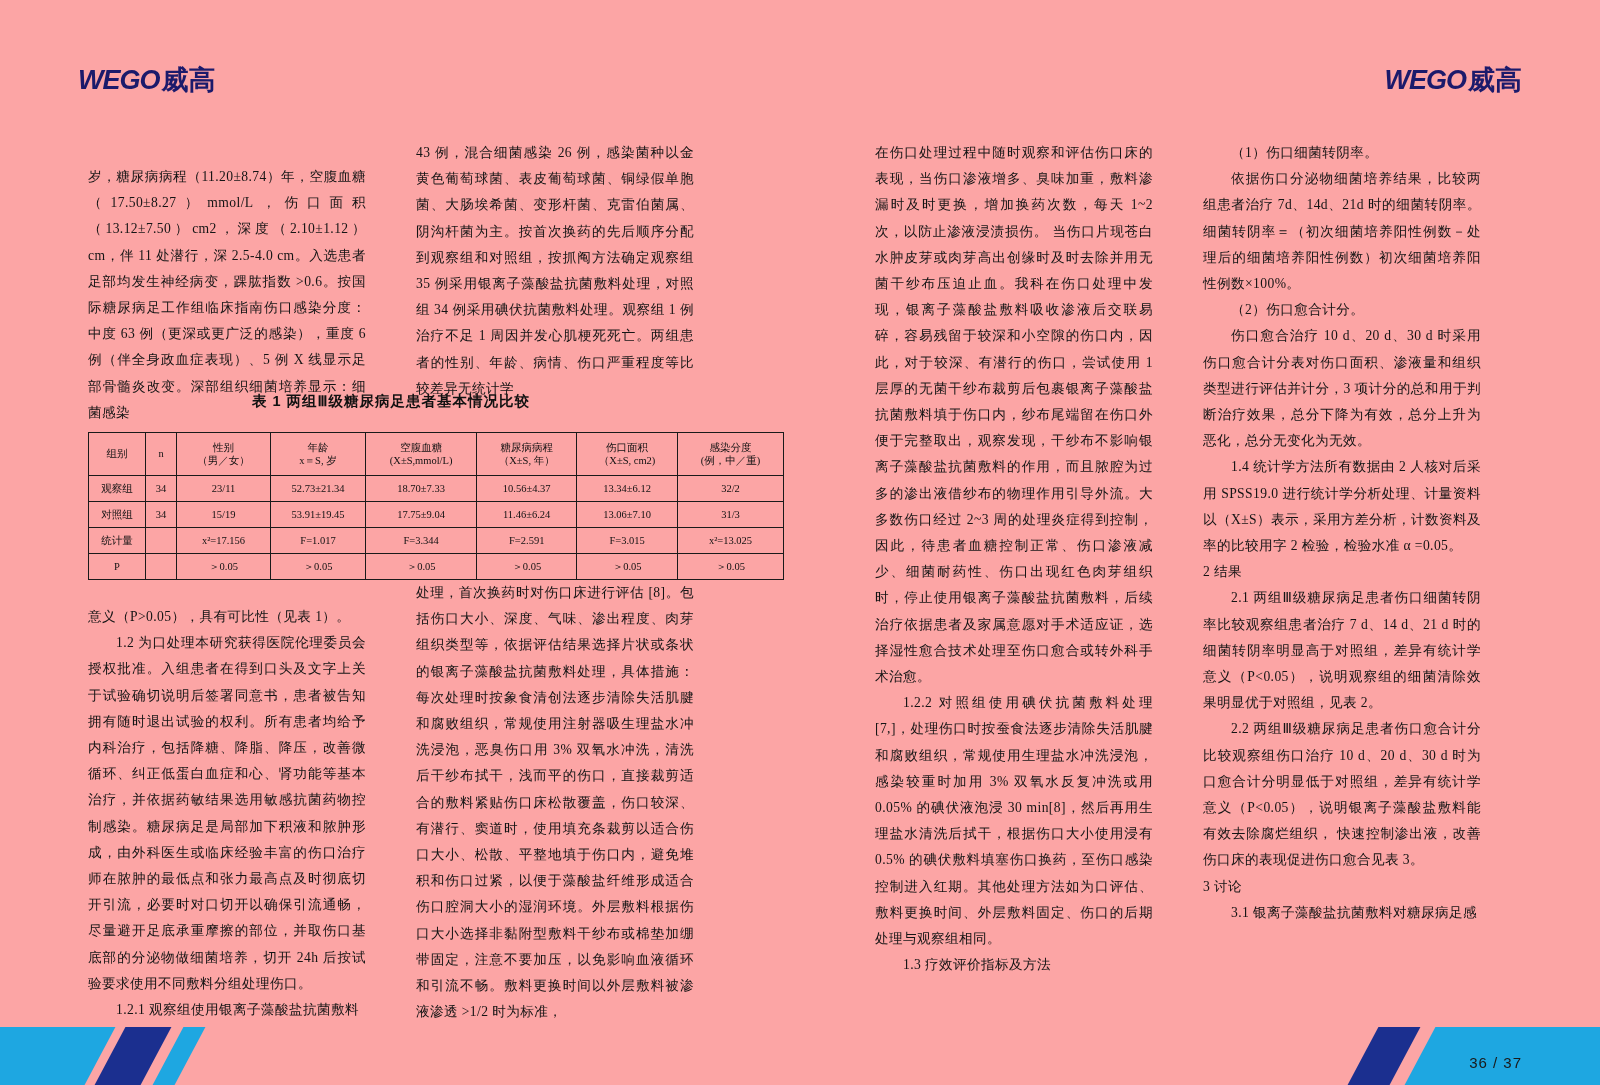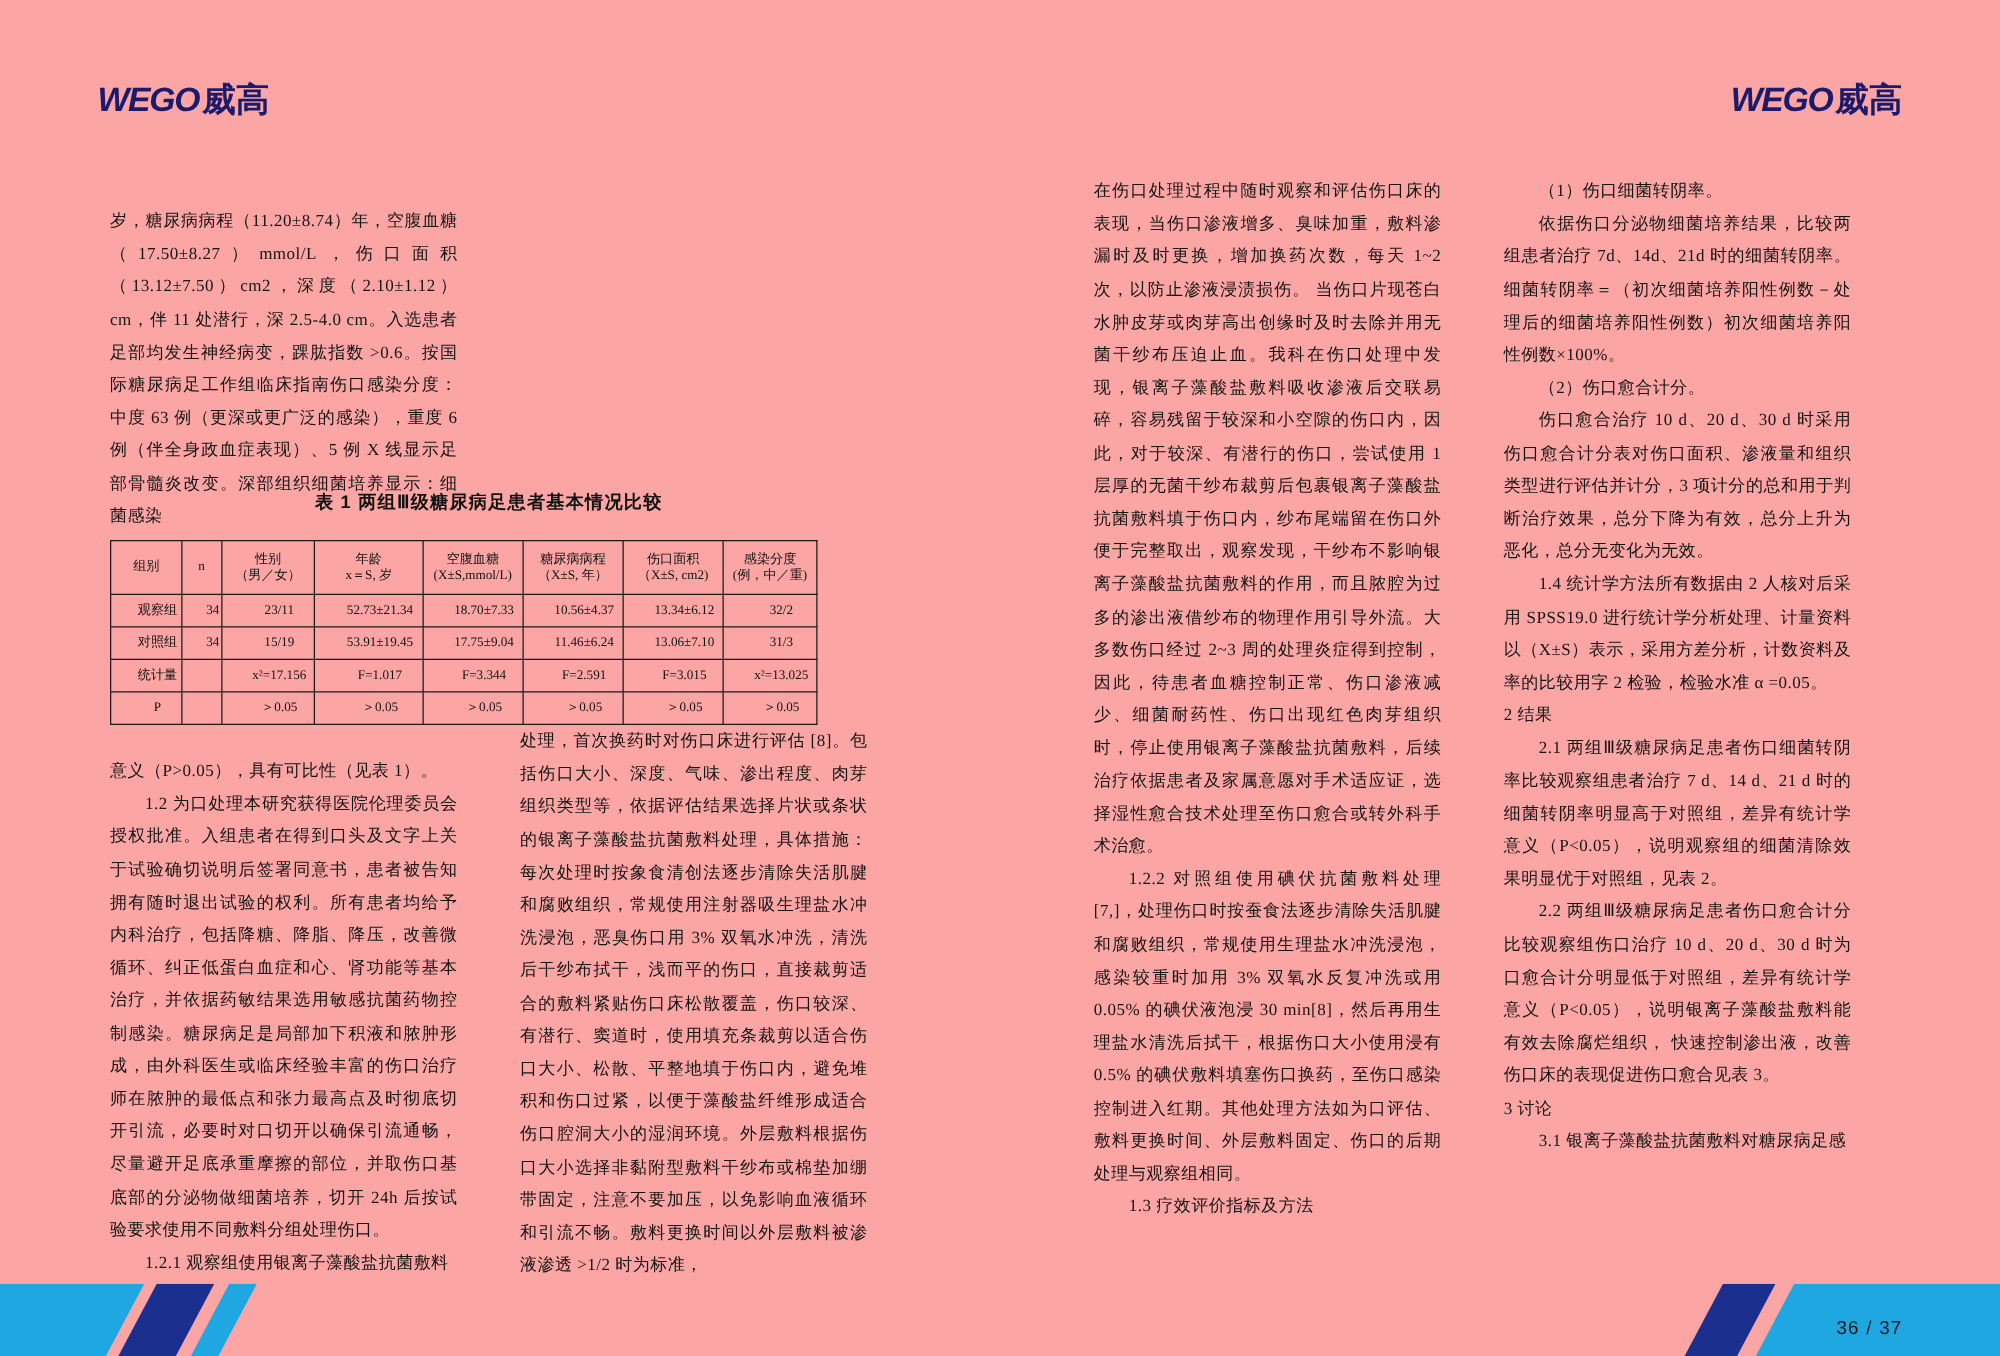--- a/index.html
+++ b/index.html
@@ -70,33 +70,33 @@
   .tbl-title{
     text-align:center;
     font-size:14.5px;
     font-weight:bold;
     letter-spacing:1px;
     margin-bottom:21px;
     font-family:"Liberation Sans", sans-serif;
   }
   table{
     border-collapse:collapse;
-    width:566px;
+    width:696px;
     font-size:10.5px;
     line-height:1.25;
   }
   table td, table th{
     border:1px solid #1a1a1a;
     text-align:center;
     vertical-align:middle;
     padding:4px 1px;
     font-weight:normal;
   }
   thead td{height:34px;}
-  tbody td{height:17px;padding-left:19px;}
+  tbody td{height:17px;}
   .c-grp{width:54px;}
   .c-n{width:28px;}
 
   
   .footer{
     position:absolute;
     left:0;right:0;bottom:0;
     height:58px;
     overflow:hidden;
   }
@@ -136,20 +136,23 @@
   <div class="col col1">
     <p>岁，糖尿病病程（11.20±8.74）年，空腹血糖（17.50±8.27）mmol/L，伤口面积（13.12±7.50）cm2，深度（2.10±1.12）cm，伴 11 处潜行，深 2.5-4.0 cm。入选患者足部均发生神经病变，踝肱指数 &gt;0.6。按国际糖尿病足工作组临床指南伤口感染分度：中度 63 例（更深或更广泛的感染），重度 6 例（伴全身政血症表现）、5 例 X 线显示足部骨髓炎改变。深部组织细菌培养显示：细菌感染</p>
   </div>
 
   <div class="col col1" style="top:580px;">
     <p>意义（P&gt;0.05），具有可比性（见表 1）。</p>
     <p class="ind">1.2 为口处理本研究获得医院伦理委员会授权批准。入组患者在得到口头及文字上关于试验确切说明后签署同意书，患者被告知拥有随时退出试验的权利。所有患者均给予内科治疗，包括降糖、降脂、降压，改善微循环、纠正低蛋白血症和心、肾功能等基本治疗，并依据药敏结果选用敏感抗菌药物控制感染。糖尿病足是局部加下积液和脓肿形成，由外科医生或临床经验丰富的伤口治疗师在脓肿的最低点和张力最高点及时彻底切开引流，必要时对口切开以确保引流通畅，尽量避开足底承重摩擦的部位，并取伤口基底部的分泌物做细菌培养，切开 24h 后按试验要求使用不同敷料分组处理伤口。</p>
     <p class="ind">1.2.1 观察组使用银离子藻酸盐抗菌敷料</p>
   </div>
 
+  <div class="col col2">
+    <p>43 例，混合细菌感染 26 例，感染菌种以金黄色葡萄球菌、表皮葡萄球菌、铜绿假单胞菌、大肠埃希菌、变形杆菌、克雷伯菌属、阴沟杆菌为主。按首次换药的先后顺序分配到观察组和对照组，按抓阄方法确定观察组 35 例采用银离子藻酸盐抗菌敷料处理，对照组 34 例采用碘伏抗菌敷料处理。观察组 1 例治疗不足 1 周因并发心肌梗死死亡。两组患者的性别、年龄、病情、伤口严重程度等比较差异无统计学</p>
+  </div>
   <div class="col col2" style="top:580px;">
     <p>处理，首次换药时对伤口床进行评估 [8]。包括伤口大小、深度、气味、渗出程度、肉芽组织类型等，依据评估结果选择片状或条状的银离子藻酸盐抗菌敷料处理，具体措施：每次处理时按象食清创法逐步清除失活肌腱和腐败组织，常规使用注射器吸生理盐水冲洗浸泡，恶臭伤口用 3% 双氧水冲洗，清洗后干纱布拭干，浅而平的伤口，直接裁剪适合的敷料紧贴伤口床松散覆盖，伤口较深、有潜行、窦道时，使用填充条裁剪以适合伤口大小、松散、平整地填于伤口内，避免堆积和伤口过紧，以便于藻酸盐纤维形成适合伤口腔洞大小的湿润环境。外层敷料根据伤口大小选择非黏附型敷料干纱布或棉垫加绷带固定，注意不要加压，以免影响血液循环和引流不畅。敷料更换时间以外层敷料被渗液渗透 &gt;1/2 时为标准，</p>
   </div>
 
   <div class="col col3">
     <p>在伤口处理过程中随时观察和评估伤口床的表现，当伤口渗液增多、臭味加重，敷料渗漏时及时更换，增加换药次数，每天 1~2 次，以防止渗液浸渍损伤。 当伤口片现苍白水肿皮芽或肉芽高出创缘时及时去除并用无菌干纱布压迫止血。我科在伤口处理中发现，银离子藻酸盐敷料吸收渗液后交联易碎，容易残留于较深和小空隙的伤口内，因此，对于较深、有潜行的伤口，尝试使用 1 层厚的无菌干纱布裁剪后包裹银离子藻酸盐抗菌敷料填于伤口内，纱布尾端留在伤口外便于完整取出，观察发现，干纱布不影响银离子藻酸盐抗菌敷料的作用，而且脓腔为过多的渗出液借纱布的物理作用引导外流。大多数伤口经过 2~3 周的处理炎症得到控制，因此，待患者血糖控制正常、伤口渗液减少、细菌耐药性、伤口出现红色肉芽组织时，停止使用银离子藻酸盐抗菌敷料，后续治疗依据患者及家属意愿对手术适应证，选择湿性愈合技术处理至伤口愈合或转外科手术治愈。</p>
     <p class="ind">1.2.2 对照组使用碘伏抗菌敷料处理 [7,]，处理伤口时按蚕食法逐步清除失活肌腱和腐败组织，常规使用生理盐水冲洗浸泡，感染较重时加用 3% 双氧水反复冲洗或用 0.05% 的碘伏液泡浸 30 min[8]，然后再用生理盐水清洗后拭干，根据伤口大小使用浸有 0.5% 的碘伏敷料填塞伤口换药，至伤口感染控制进入红期。其他处理方法如为口评估、敷料更换时间、外层敷料固定、伤口的后期处理与观察组相同。</p>
     <p class="sec-head" style="text-indent:28px;">1.3 疗效评价指标及方法</p>
   </div>
 

